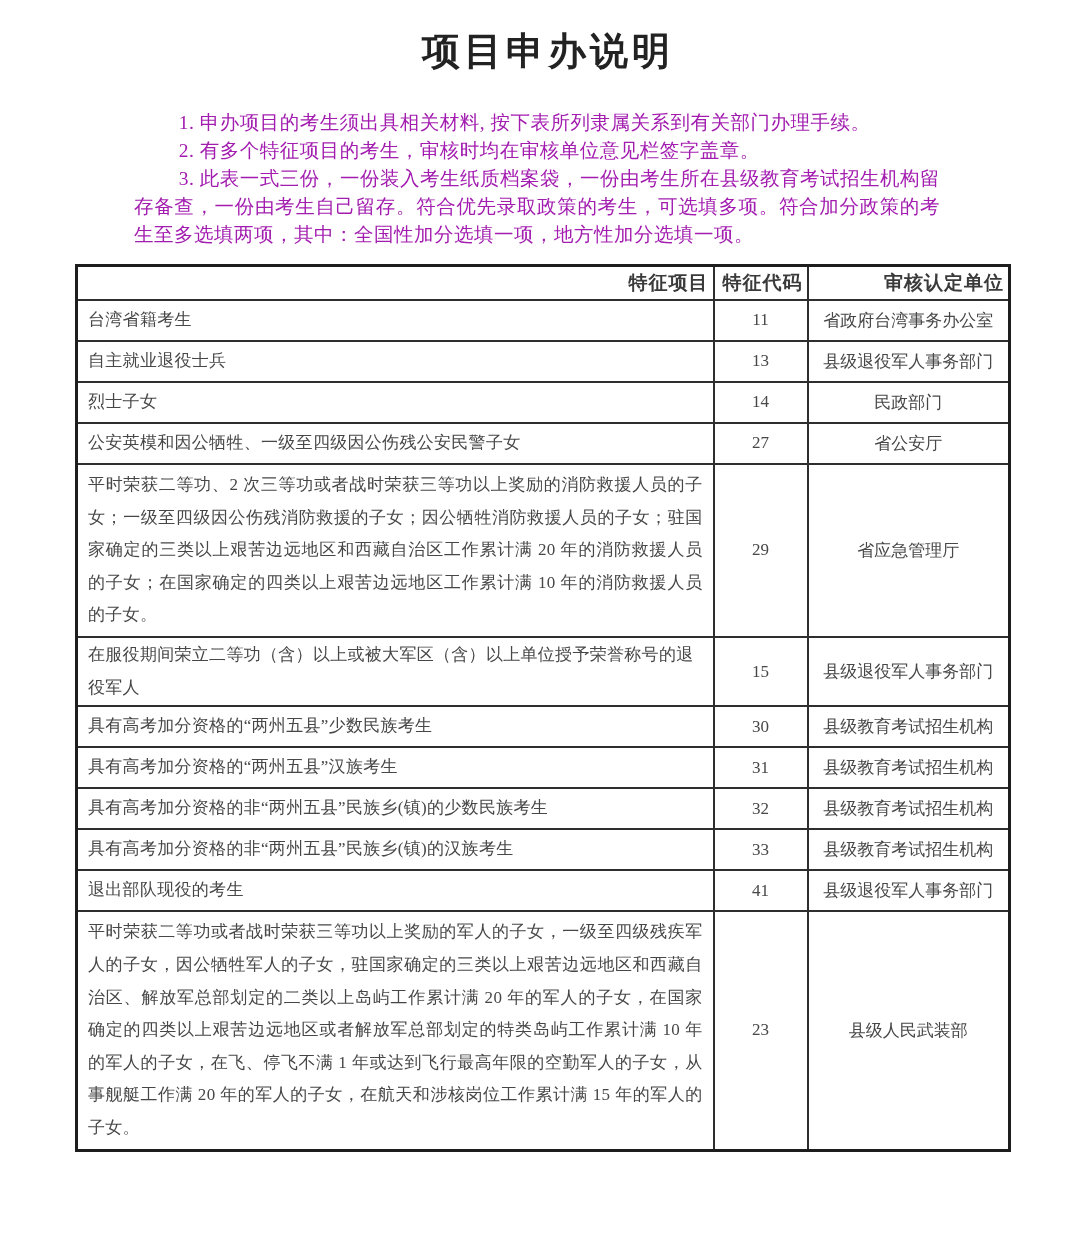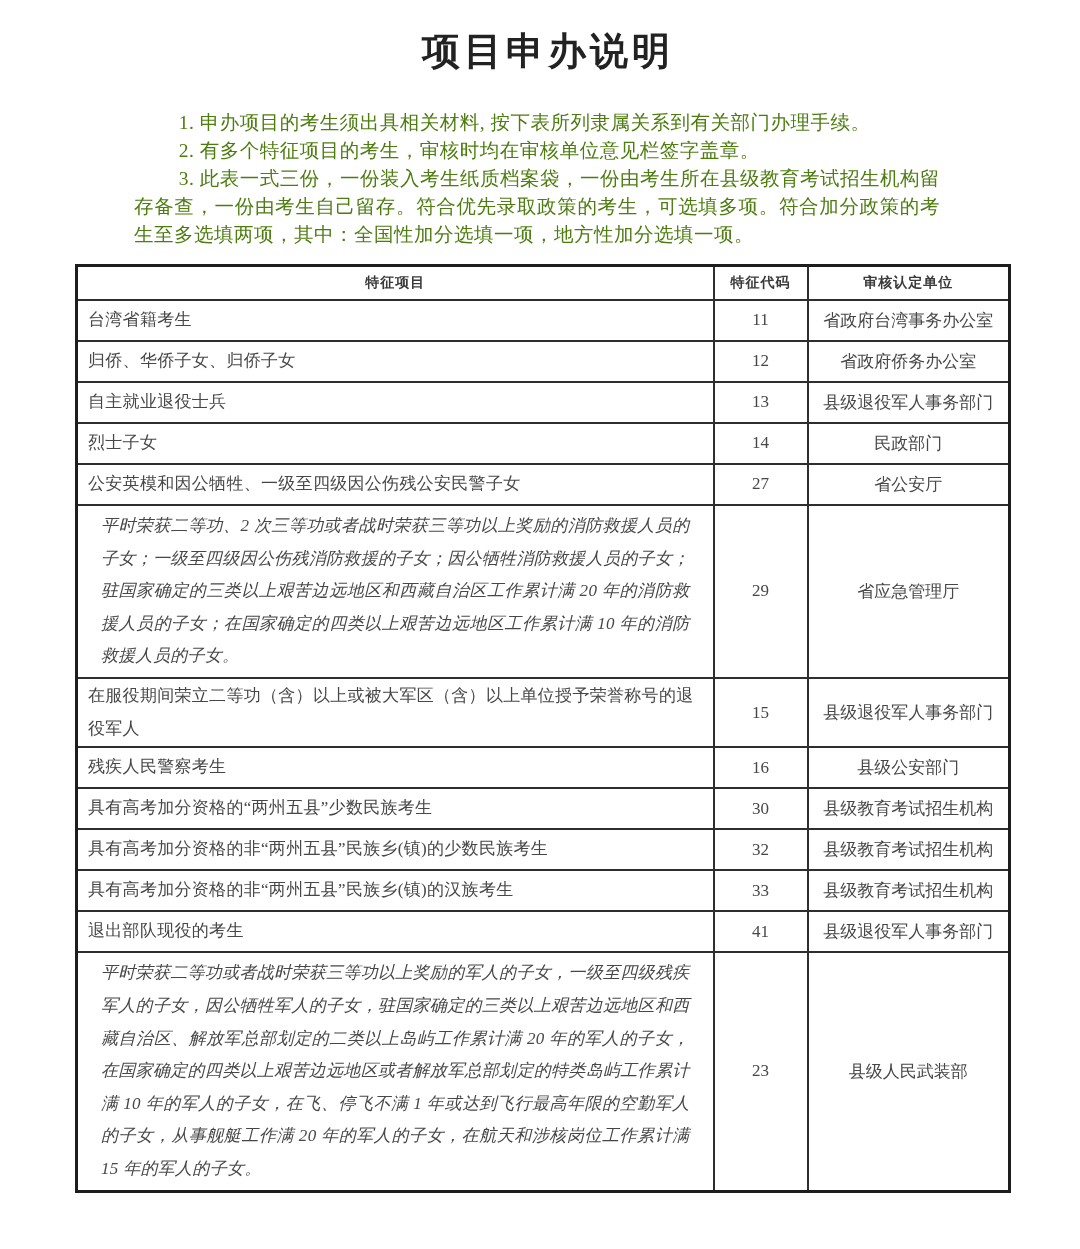--- a/index.html
+++ b/index.html
@@ -29,21 +29,21 @@
     font-weight:700;
     letter-spacing:4px;
     color:var(--ink-dark);
     margin:0 0 32px 0;
     padding-left:16px;
   }
   .intro{
     margin:0 140px 16px 134px;
     font-size:19.5px;
     line-height:1.43;
-    color:#4d7c0f;
+    color:#a21caf;
     letter-spacing:0.5px;
   }
   .intro p{
     margin:0;
     text-indent:2.3em;
     text-align:justify;
   }
   table.feature-table{
     width:933px;
     margin-left:75px;
@@ -51,41 +51,40 @@
     table-layout:fixed;
     border:3px solid var(--border-thick);
   }
   .feature-table th,
   .feature-table td{
     border:2px solid var(--border);
     vertical-align:middle;
     color:#474747;
   }
   .feature-table th{
-    font-size:14px;
+    font-size:19px;
     font-weight:700;
     color:#3a3a3a;
-    text-align:center;
+    text-align:right;
     height:34px;
     padding:2px 4px;
     letter-spacing:1px;
   }
   .feature-table td{
     font-size:17px;
     padding:1px 10px;
   }
   .feature-table td.item{
     text-align:left;
     line-height:1.92;
     letter-spacing:0.3px;
   }
   .feature-table td.item.long{
     text-align:justify;
-    padding:4px 23px;
-    font-style:italic;
+    padding:4px 10px;
   }
   .feature-table td.code,
   .feature-table td.unit{
     text-align:center;
     padding:8px 4px;
   }
   .feature-table tbody tr{
     height:34px;
   }
 </style>
@@ -115,25 +114,20 @@
         <th>审核认定单位</th>
       </tr>
     </thead>
     <tbody id="table-body">
         <tr>
           <td class="item">台湾省籍考生</td>
           <td class="code">11</td>
           <td class="unit">省政府台湾事务办公室</td>
         </tr>
         <tr>
-          <td class="item">归侨、华侨子女、归侨子女</td>
-          <td class="code">12</td>
-          <td class="unit">省政府侨务办公室</td>
-        </tr>
-        <tr>
           <td class="item">自主就业退役士兵</td>
           <td class="code">13</td>
           <td class="unit">县级退役军人事务部门</td>
         </tr>
         <tr>
           <td class="item">烈士子女</td>
           <td class="code">14</td>
           <td class="unit">民政部门</td>
         </tr>
         <tr>
@@ -145,27 +139,27 @@
           <td class="item long">平时荣获二等功、2 次三等功或者战时荣获三等功以上奖励的消防救援人员的子女；一级至四级因公伤残消防救援的子女；因公牺牲消防救援人员的子女；驻国家确定的三类以上艰苦边远地区和西藏自治区工作累计满 20 年的消防救援人员的子女；在国家确定的四类以上艰苦边远地区工作累计满 10 年的消防救援人员的子女。</td>
           <td class="code">29</td>
           <td class="unit">省应急管理厅</td>
         </tr>
         <tr>
           <td class="item">在服役期间荣立二等功（含）以上或被大军区（含）以上单位授予荣誉称号的退役军人</td>
           <td class="code">15</td>
           <td class="unit">县级退役军人事务部门</td>
         </tr>
         <tr>
-          <td class="item">残疾人民警察考生</td>
-          <td class="code">16</td>
-          <td class="unit">县级公安部门</td>
+          <td class="item">具有高考加分资格的“两州五县”少数民族考生</td>
+          <td class="code">30</td>
+          <td class="unit">县级教育考试招生机构</td>
         </tr>
         <tr>
-          <td class="item">具有高考加分资格的“两州五县”少数民族考生</td>
-          <td class="code">30</td>
+          <td class="item">具有高考加分资格的“两州五县”汉族考生</td>
+          <td class="code">31</td>
           <td class="unit">县级教育考试招生机构</td>
         </tr>
         <tr>
           <td class="item">具有高考加分资格的非“两州五县”民族乡(镇)的少数民族考生</td>
           <td class="code">32</td>
           <td class="unit">县级教育考试招生机构</td>
         </tr>
         <tr>
           <td class="item">具有高考加分资格的非“两州五县”民族乡(镇)的汉族考生</td>
           <td class="code">33</td>

